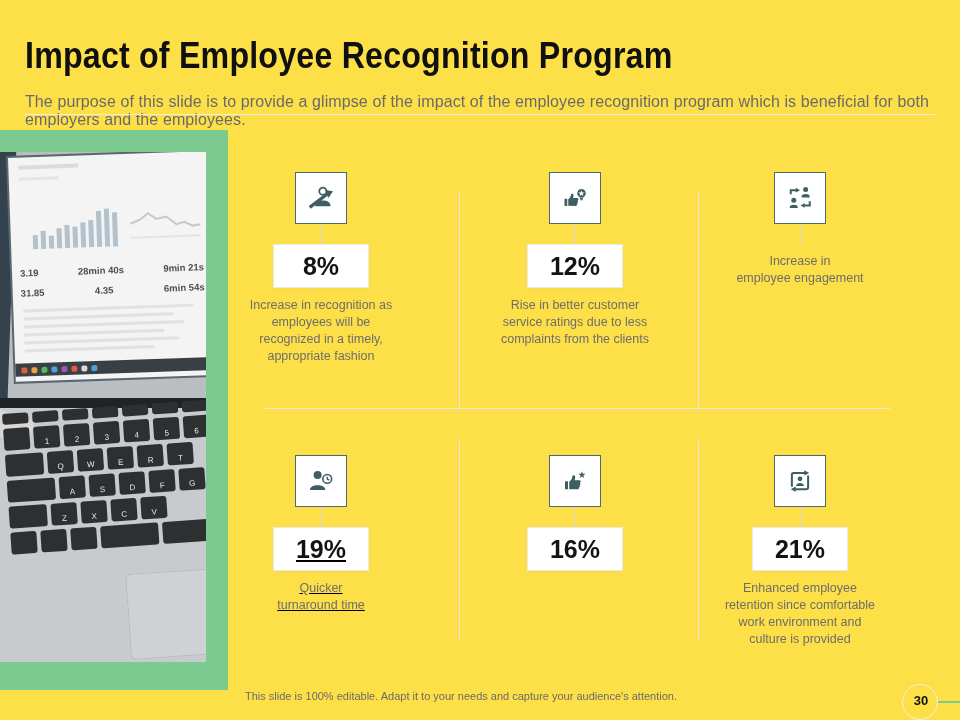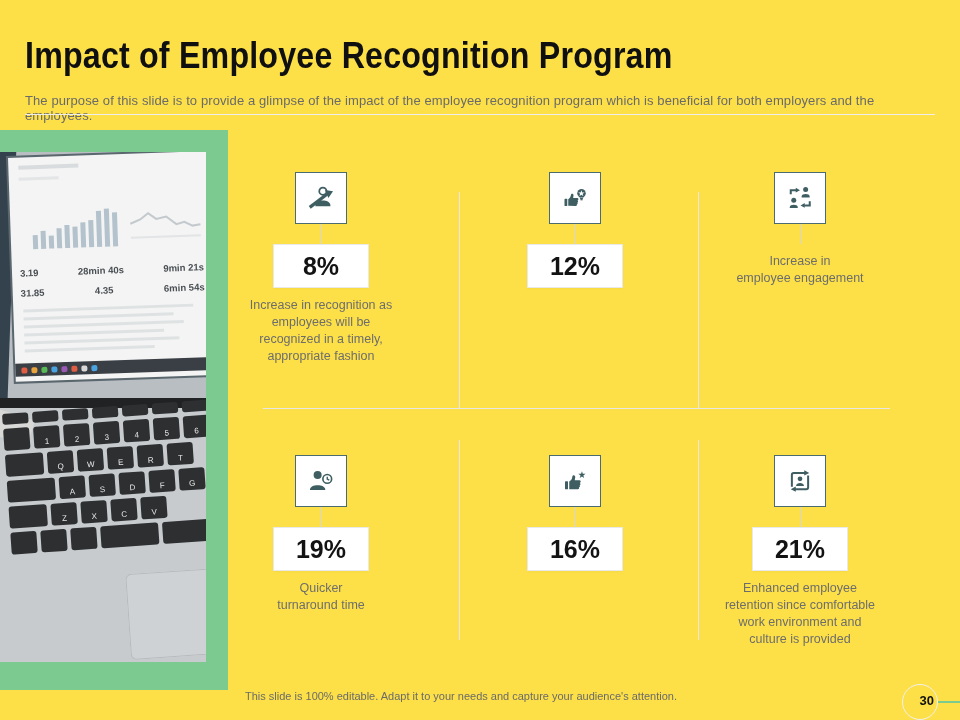--- a/index.html
+++ b/index.html
@@ -7,21 +7,21 @@
   .slide{
     position:relative;width:960px;height:720px;background:#fde047;overflow:hidden;
     font-family:"Liberation Sans",sans-serif;
   }
   
   .title{
     position:absolute;left:25px;top:34px;font-size:35px;font-weight:700;color:#101010;
     letter-spacing:.2px;transform:scale(.92,1.06);transform-origin:left top;white-space:nowrap;
   }
   .subtitle{
-    position:absolute;left:25px;top:93px;width:912px;font-size:13px;color:#6a6a6a;letter-spacing:.1px;
+    position:absolute;left:25px;top:93px;width:912px;font-size:16px;color:#6a6a6a;letter-spacing:.1px;
   }
   .subtitle-rule{position:absolute;left:25px;top:114px;width:910px;height:1px;background:#ededed;}
   
   .green-block{position:absolute;left:0;top:130px;width:228px;height:560px;background:#7CCA90;}
   .photo{position:absolute;left:0;top:152px;width:206px;height:510px;background:#b9bec2;overflow:hidden;}
   .photo .backdrop{position:absolute;left:-6px;top:-4px;width:18px;height:250px;background:#33424d;transform:rotate(2deg);}
   .screen{position:absolute;left:8px;top:6px;width:200px;height:224px;background:#f3f4f3;transform:rotate(-2deg);transform-origin:left top;box-shadow:0 0 0 2px #5a676e;}
   .screen .hdr{position:absolute;left:10px;top:8px;width:60px;height:4px;background:#d9dcde;}
   .screen .hdr2{position:absolute;left:10px;top:20px;width:40px;height:3px;background:#e3e5e6;}
   .bars{position:absolute;left:22px;top:40px;width:88px;height:52px;display:flex;align-items:flex-end;gap:3px;}
@@ -50,21 +50,21 @@
   .icon-box{width:52px;height:52px;border:1px solid #4a6b70;background:#fff;display:flex;align-items:center;justify-content:center;color:#3E5E62;}
   .connector{width:1px;height:20px;background:#d6d6d6;}
   .value-box{min-width:96px;height:44px;border:1px solid #e9e9e9;background:#fff;display:flex;align-items:center;justify-content:center;
              font-size:25px;font-weight:700;color:#131313;box-shadow:0 1px 2px rgba(0,0,0,.03);}
   .desc{margin-top:9px;font-size:12.5px;line-height:1.35;color:#6d6d6d;text-align:center;white-space:pre-line;}
   .vdiv{position:absolute;width:1px;background:#e7e7e7;}
   .hdiv{position:absolute;height:1px;background:#e7e7e7;}
   
   .footer-note{position:absolute;left:245px;top:690px;font-size:11px;color:#6a6a6a;}
   .page-circle{position:absolute;left:902px;top:684px;width:36px;height:36px;border-radius:50%;border:1px solid #f0f0f0;}
-  .page-num{position:absolute;left:908px;top:693px;width:26px;text-align:right;font-size:13px;font-weight:700;color:#111;}
+  .page-num{position:absolute;left:908px;top:693px;width:26px;text-align:center;font-size:13px;font-weight:700;color:#111;}
   .page-line{position:absolute;left:938px;top:701px;width:22px;height:2px;background:#7CCA90;}
 </style>
 </head>
 <body>
 
 <div class="slide">
 
   <div class="title">Impact of Employee Recognition Program</div>
   <div class="subtitle">The purpose of this slide is to provide a glimpse of the impact of the employee recognition program which is beneficial for both employers and the employees.</div>
   <div class="subtitle-rule"></div>
@@ -205,41 +205,44 @@
       <svg width="30" height="30" viewBox="0 0 24 24" fill="currentColor">
         <rect x="3.6" y="12.6" width="2.2" height="5.8" rx="0.5"></rect>
         <path d="M6.6 18.2 V12.9 c1.4-.7 2-2.1 2.2-3.5 .2-1.4 2.2-1 2 .5 l-.3 2.1 h3.4 c1.1 0 1.1 1.7 .1 1.9 .8 .3 .6 1.5-.2 1.7 .6 .4 .4 1.4-.4 1.6 .3 .5 0 1.2-.7 1.2 z"></path>
         <circle cx="17.2" cy="8.2" r="3.4"></circle>
         <text x="17.2" y="10.6" font-size="6.5" text-anchor="middle" fill="#ffffff" font-family="DejaVu Sans, sans-serif">★</text>
         <polygon points="15.6,11.2 16.8,14.4 17.2,13.2 17.6,14.4 18.8,11.2 17.2,11.9"></polygon>
       </svg>
     </div>
     <div class="connector"></div>
     <div class="value-box">12%</div>
+    <div class="desc">Rise in better customer
+service ratings due to less
+complaints from the clients</div>
   </div>
 
   <div class="cell" style="left:685px;top:172px;">
     <div class="icon-box">
       <svg width="30" height="30" viewBox="0 0 24 24" fill="currentColor">
         <circle cx="16.5" cy="5.2" r="2"></circle>
         <path d="M13.3 10.8 c0-2.6 6.4-2.6 6.4 0 v.7 h-6.4 z"></path>
         <circle cx="7" cy="13.7" r="2"></circle>
         <path d="M3.8 19.3 c0-2.6 6.4-2.6 6.4 0 v.7 H3.8 z"></path>
         <path d="M4.6 9 V5.7 H9" fill="none" stroke="currentColor" stroke-width="1.6"></path>
         <polygon points="8.6,3.8 12,5.7 8.6,7.6"></polygon>
         <path d="M19.8 14.6 V17.9 H15.4" fill="none" stroke="currentColor" stroke-width="1.6"></path>
         <polygon points="15.8,16 12.4,17.9 15.8,19.8"></polygon>
       </svg>
     </div>
     <div class="connector"></div>
     <div class="desc">Increase in
 employee engagement</div>
   </div>
 
-  <div class="cell" style="left:206px;top:455px;">
+  <div class="cell" style="left:206px;top:455px;text-decoration:underline;">
     <div class="icon-box">
       <svg width="30" height="30" viewBox="0 0 24 24" fill="currentColor">
         <circle cx="9.3" cy="7.2" r="3.2"></circle>
         <path d="M3.2 18.8 c0-4.6 12.2-4.6 12.2 0 v.4 H3.2 z"></path>
         <circle cx="17" cy="10.3" r="3.5" fill="#ffffff" stroke="currentColor" stroke-width="1.3"></circle>
         <path d="M17 8.5 V10.4 L18.6 11.3" fill="none" stroke="currentColor" stroke-width="1.1"></path>
       </svg>
     </div>
     <div class="connector"></div>
     <div class="value-box">19%</div>

